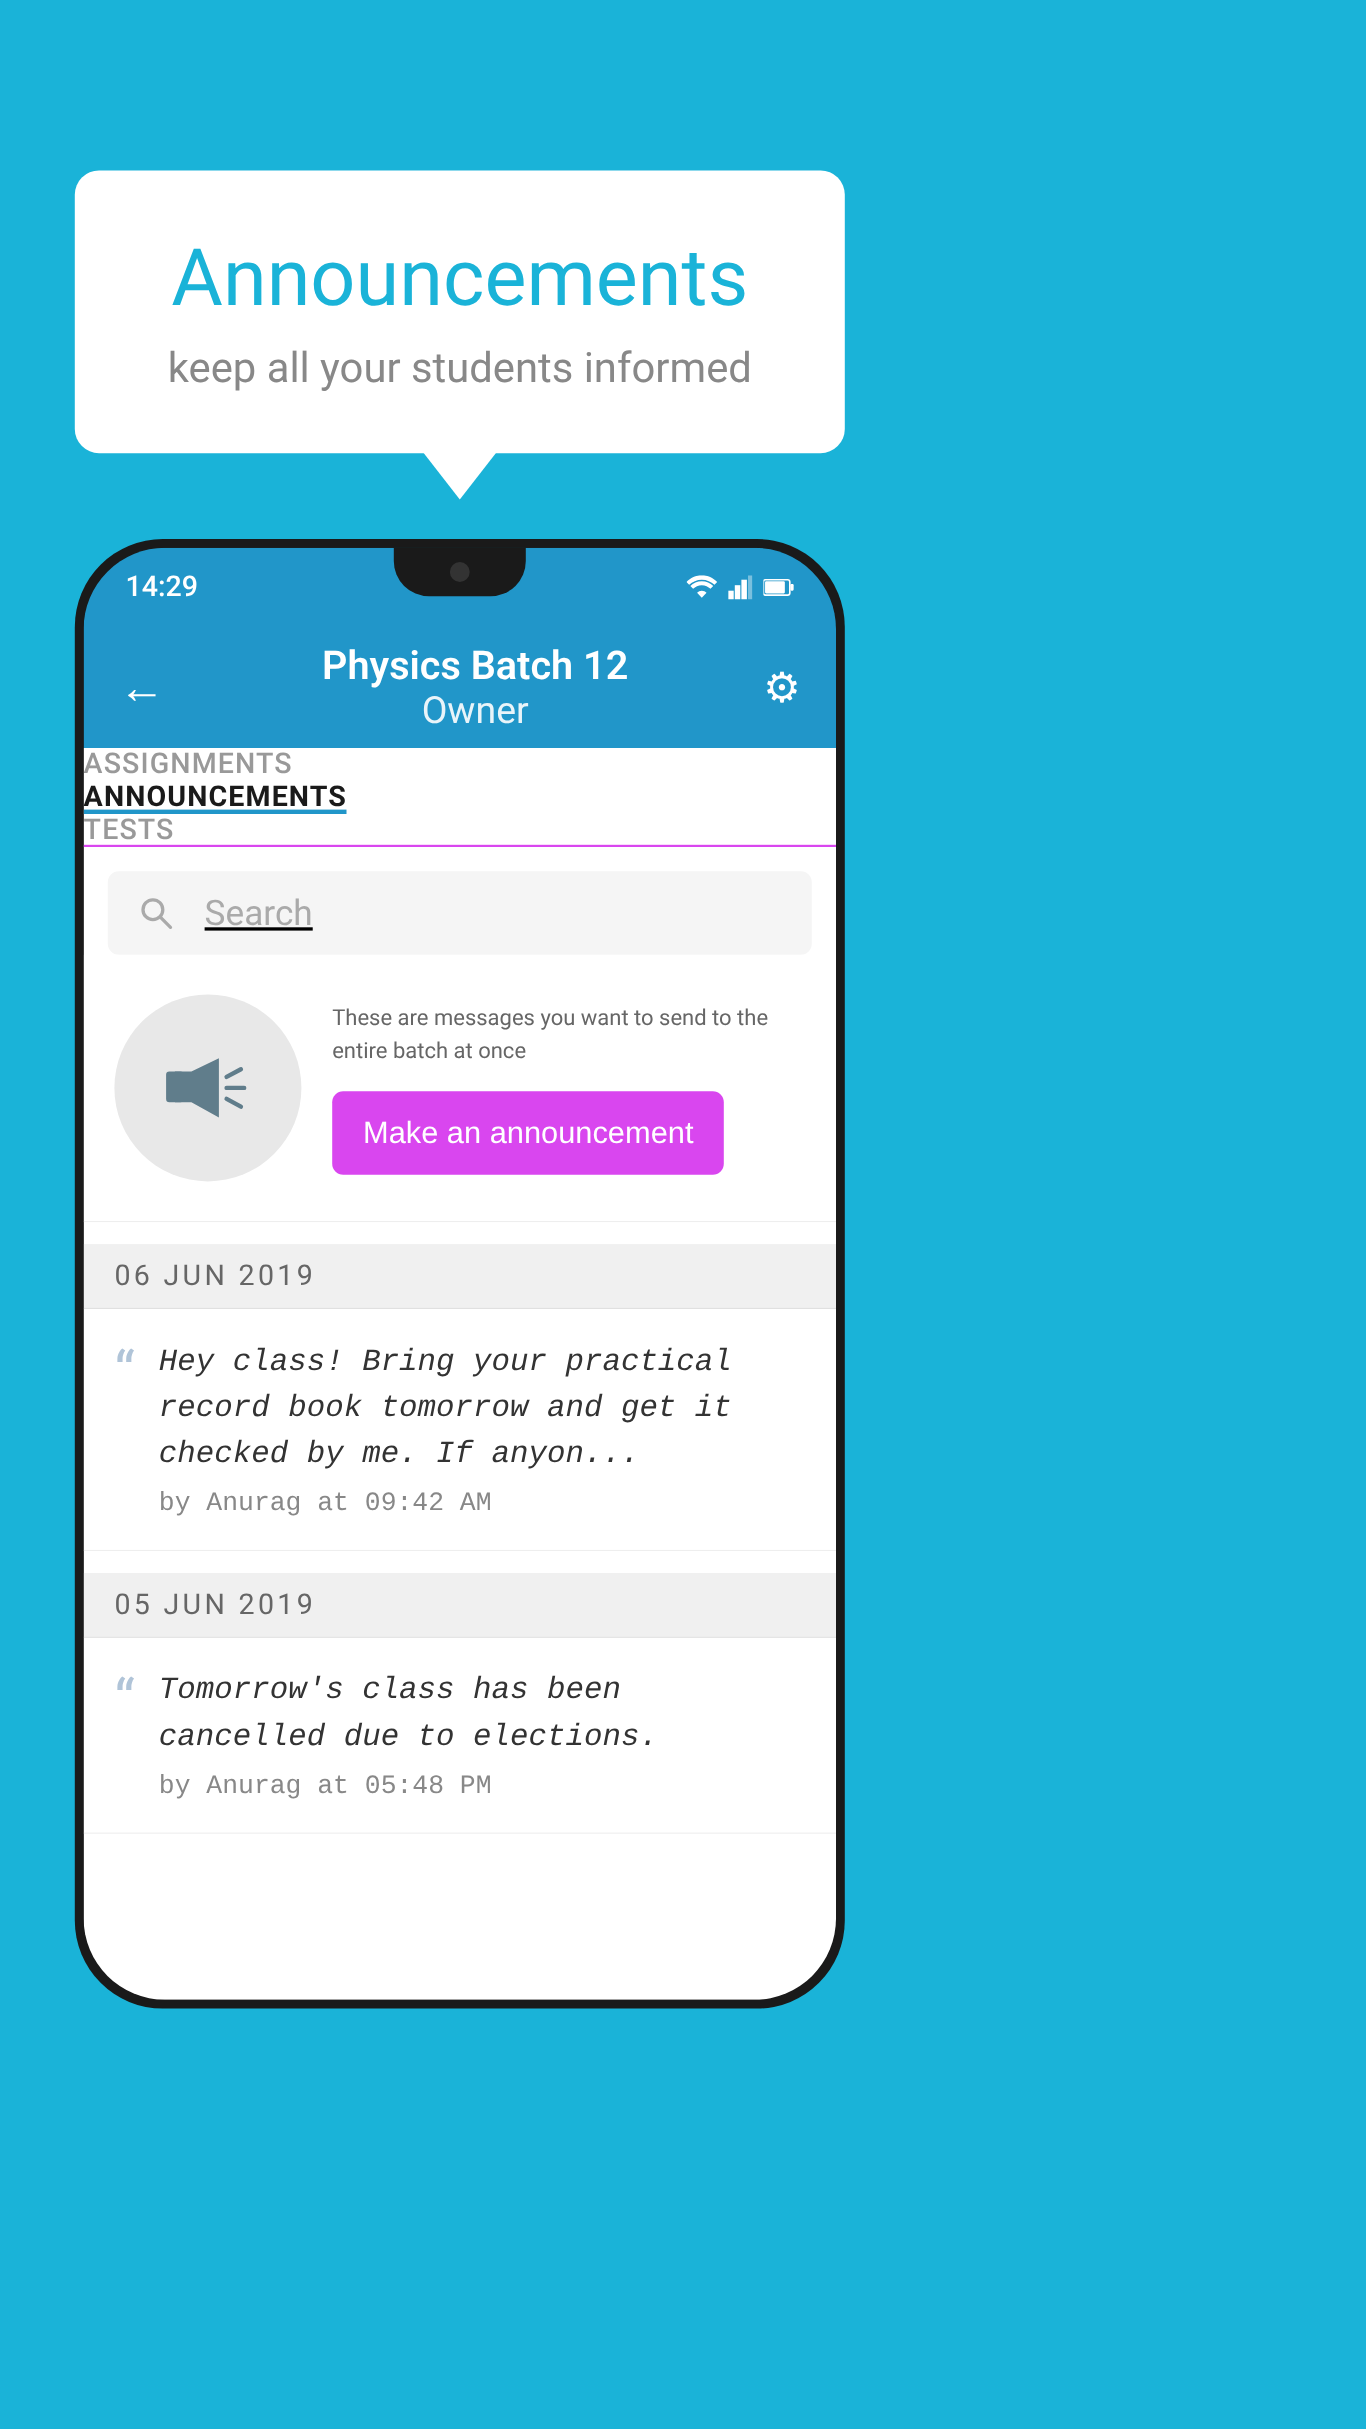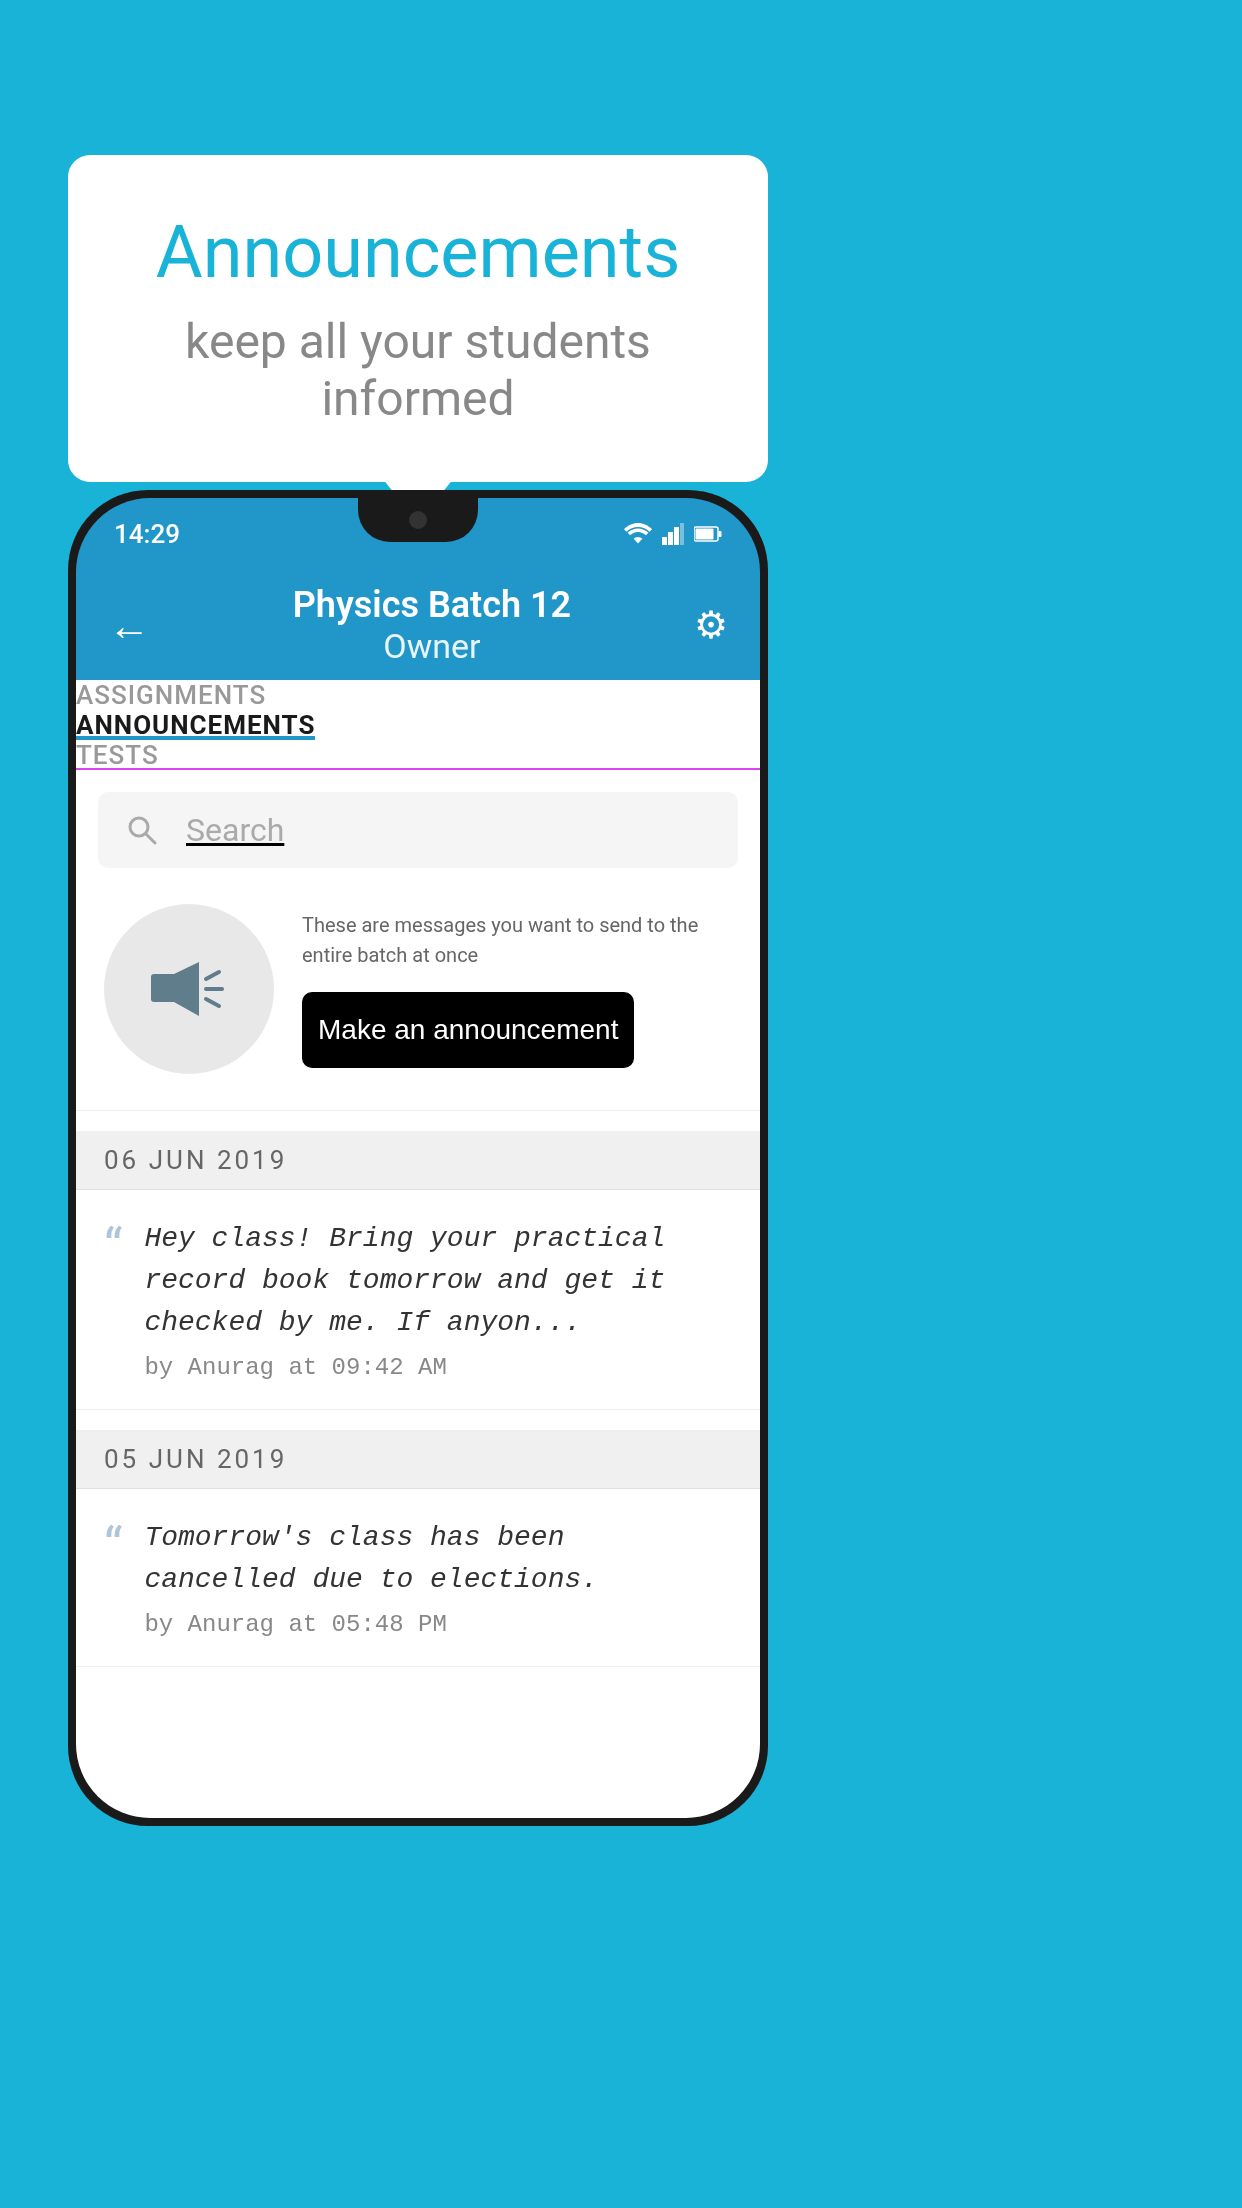--- a/index.html
+++ b/index.html
@@ -43,21 +43,21 @@
     }
 
     .speech-bubble .title {
       font-size: 72px;
       color: #1ab3d8;
       font-weight: 400;
       margin-bottom: 18px;
     }
 
     .speech-bubble .subtitle {
-      font-size: 48px;
+      font-size: 38px;
       color: #888;
       font-weight: 400;
     }
 
     
     .phone-frame {
       position: absolute;
       top: 490px;
       left: 68px;
       width: 700px;
@@ -271,25 +271,25 @@
     }
 
     .promo-text {
       font-size: 20px;
       color: #666;
       line-height: 1.5;
       margin-bottom: 22px;
     }
 
     .make-announcement-btn {
-      background: #000000;
+      background: #d946ef;
       color: white;
       border: none;
       border-radius: 10px;
-      padding: 22px 16px;
+      padding: 22px 28px;
       font-size: 28px;
       cursor: pointer;
       font-weight: 400;
     }
 
     
     .date-separator {
       background: #f0f0f0;
       padding: 14px 28px;
       font-size: 26px;

